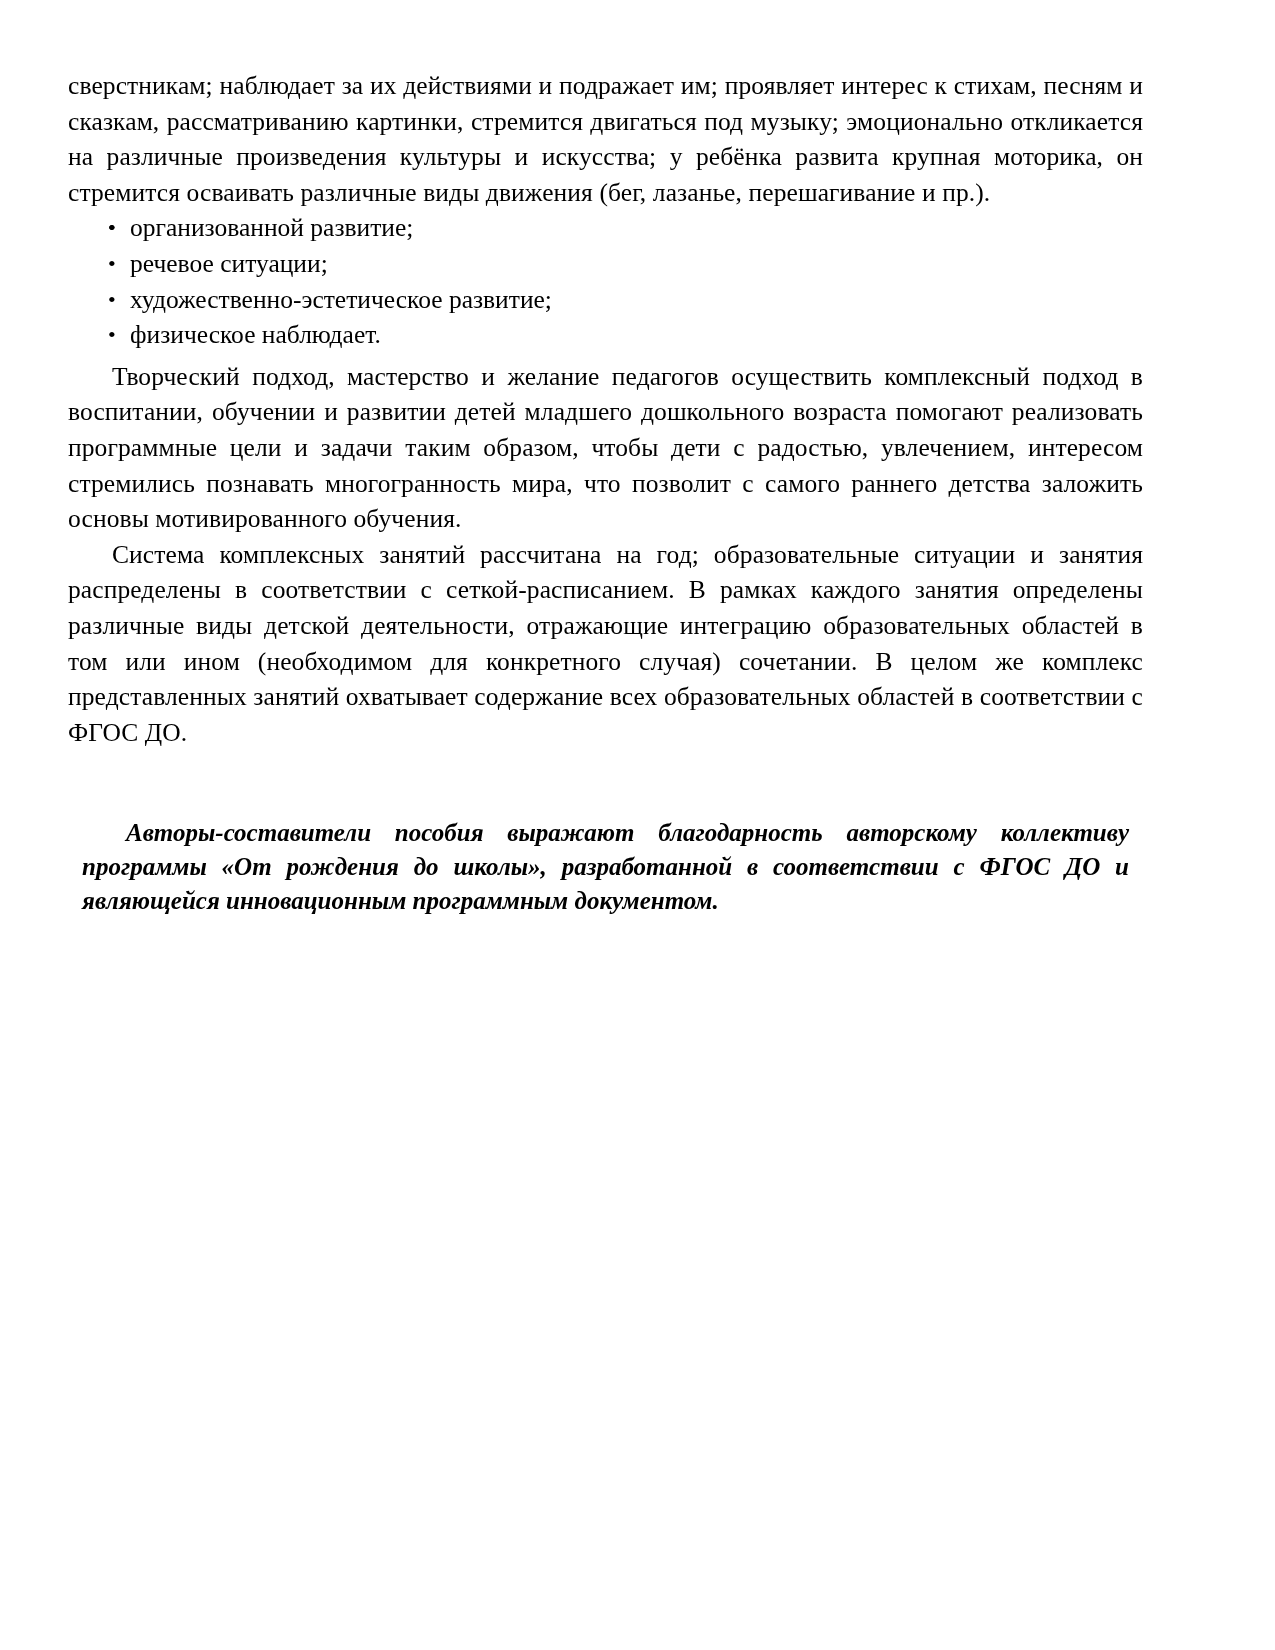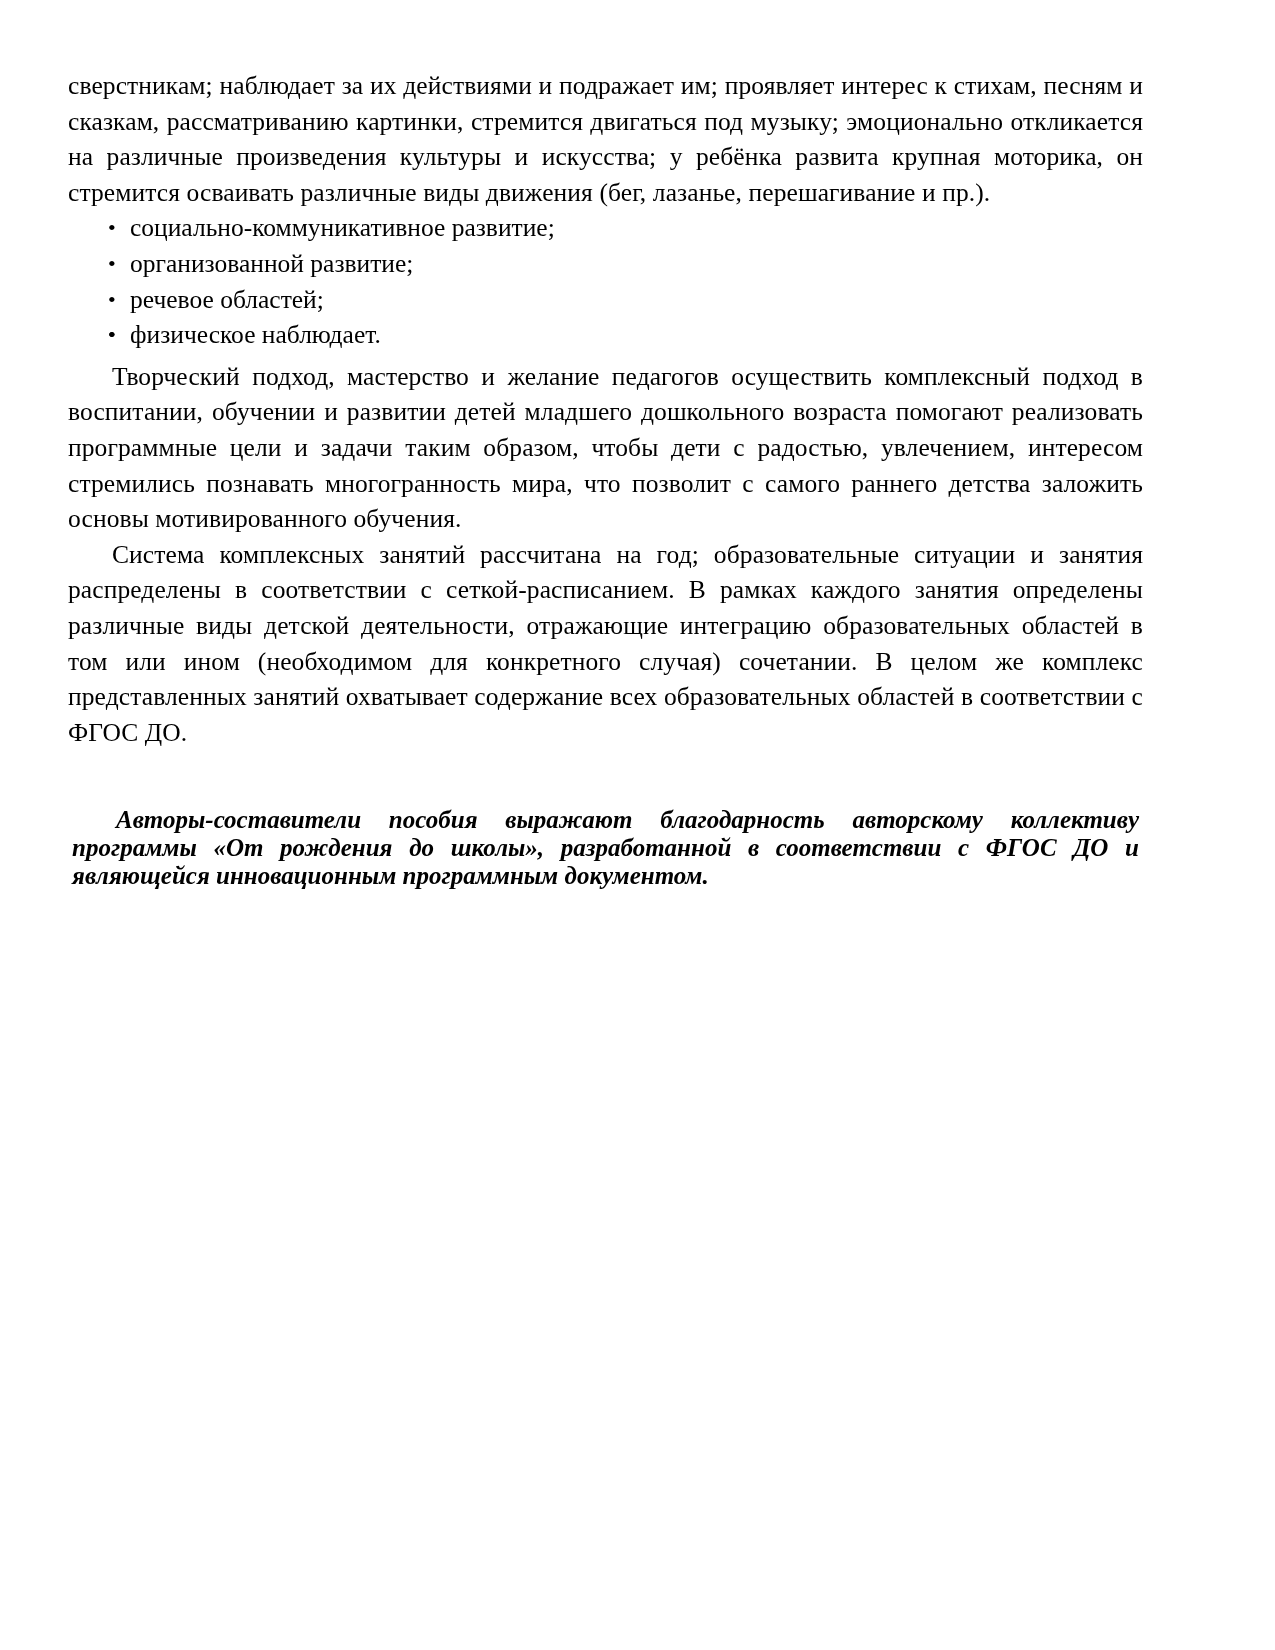--- a/index.html
+++ b/index.html
@@ -56,23 +56,23 @@
     white-space: nowrap;
   }
   ul.areas-list li .bullet {
     position: absolute;
     left: 40px;
     top: 0;
     font-size: 22px;
     line-height: 35.6px;
   }
   p.closing {
-    margin: 4px;
+    margin: 14px;
     font-size: 25px;
-    line-height: 28px;
+    line-height: 34px;
     text-align: justify;
     text-justify: inter-word;
     font-style: italic;
     font-weight: bold;
     text-indent: 44px;
   }
   .gap-before-closing {
     height: 52px;
   }
   .gap-small {
@@ -84,32 +84,32 @@
 
 <div class="page">
   <div class="content">
 
     <p class="body-par cont">сверстникам; наблюдает за их действиями и подражает им; проявляет интерес к стихам, песням и сказкам, рассматриванию картинки, стремится двигаться под музыку; эмоционально откликается на различные произведения культуры и искусства; у ребёнка развита крупная моторика, он стремится осваивать различные виды движения (бег, лазанье, перешагивание и пр.).</p>
 
 
     <ul class="areas-list">
       <li>
         <span class="bullet">•</span>
-        <span>социально-коммуникативное развитие;</span>
       </li>
       <li>
         <span class="bullet">•</span>
         <span>организованной развитие;</span>
       </li>
       <li>
         <span class="bullet">•</span>
-        <span>речевое областей;</span>
+        <span>речевое ситуации;</span>
       </li>
       <li>
         <span class="bullet">•</span>
+        <span>художественно-эстетическое развитие;</span>
       </li>
       <li>
         <span class="bullet">•</span>
         <span>физическое наблюдает.</span>
       </li>
     </ul>
 
     <div class="gap-small"></div>
 
     <p class="body-par indent">Творческий подход, мастерство и желание педагогов осуществить комплексный подход в воспитании, обучении и развитии детей младшего дошкольного возраста помогают реализовать программные цели и задачи таким образом, чтобы дети с радостью, увлечением, интересом стремились познавать многогранность мира, что позволит с самого раннего детства заложить основы мотивированного обучения.</p>

